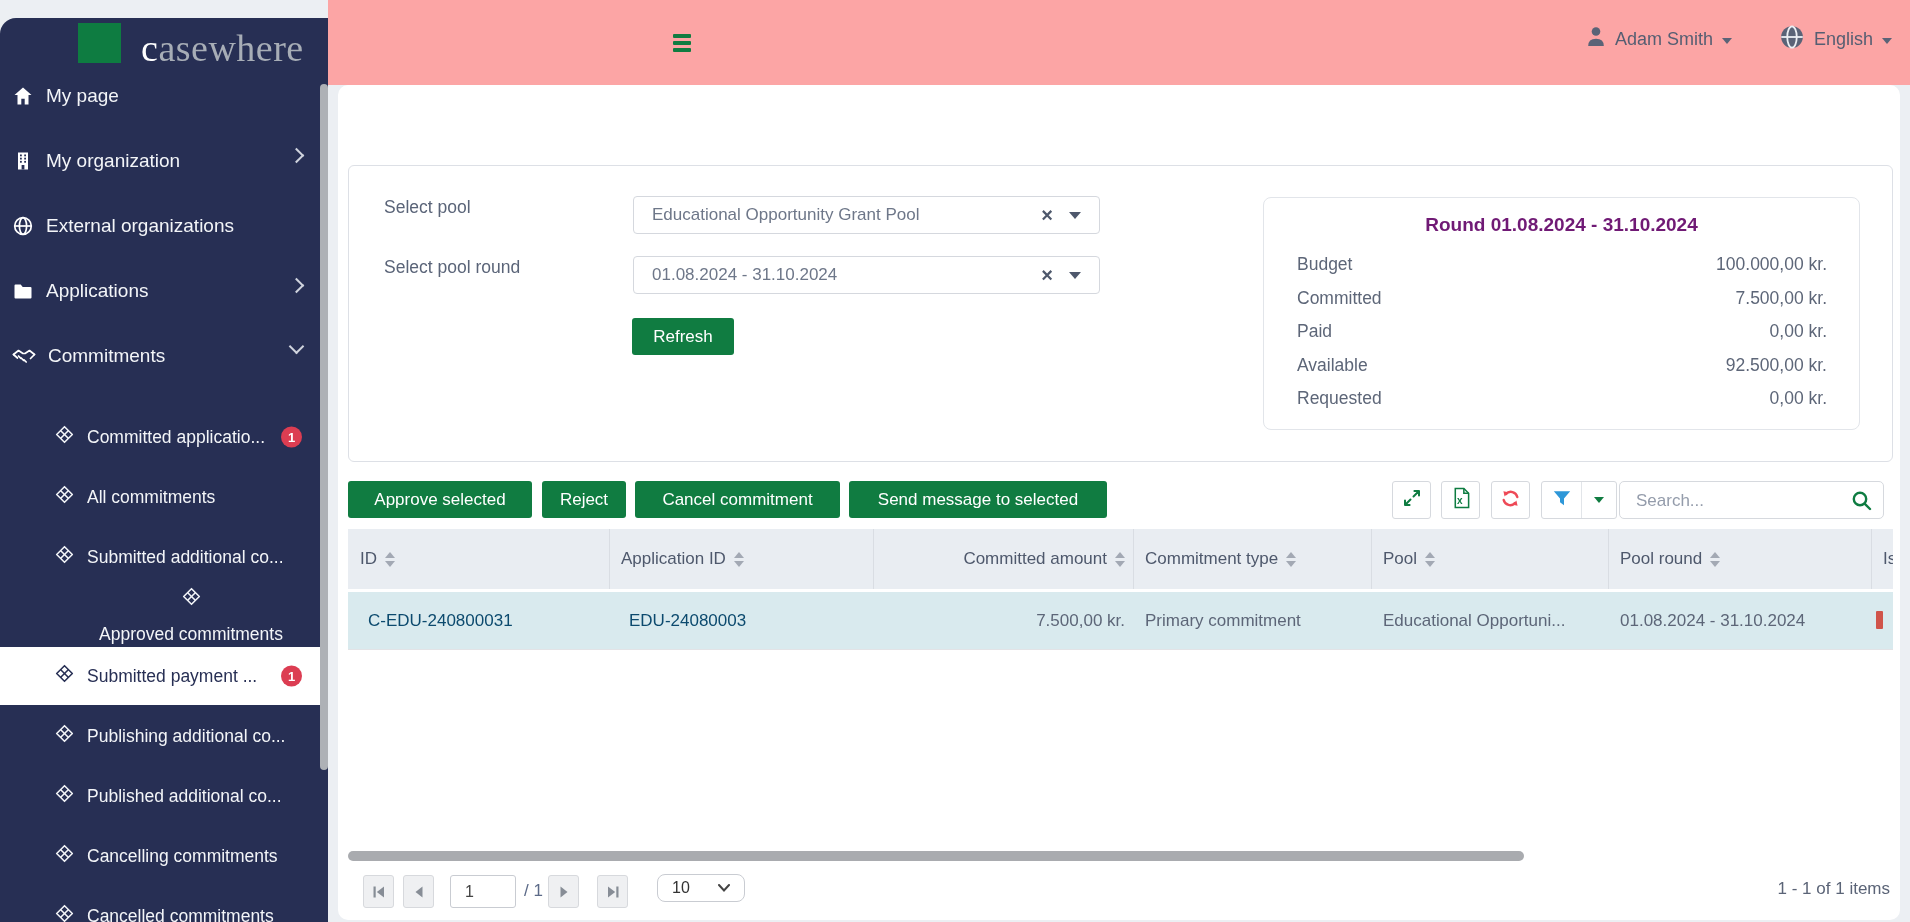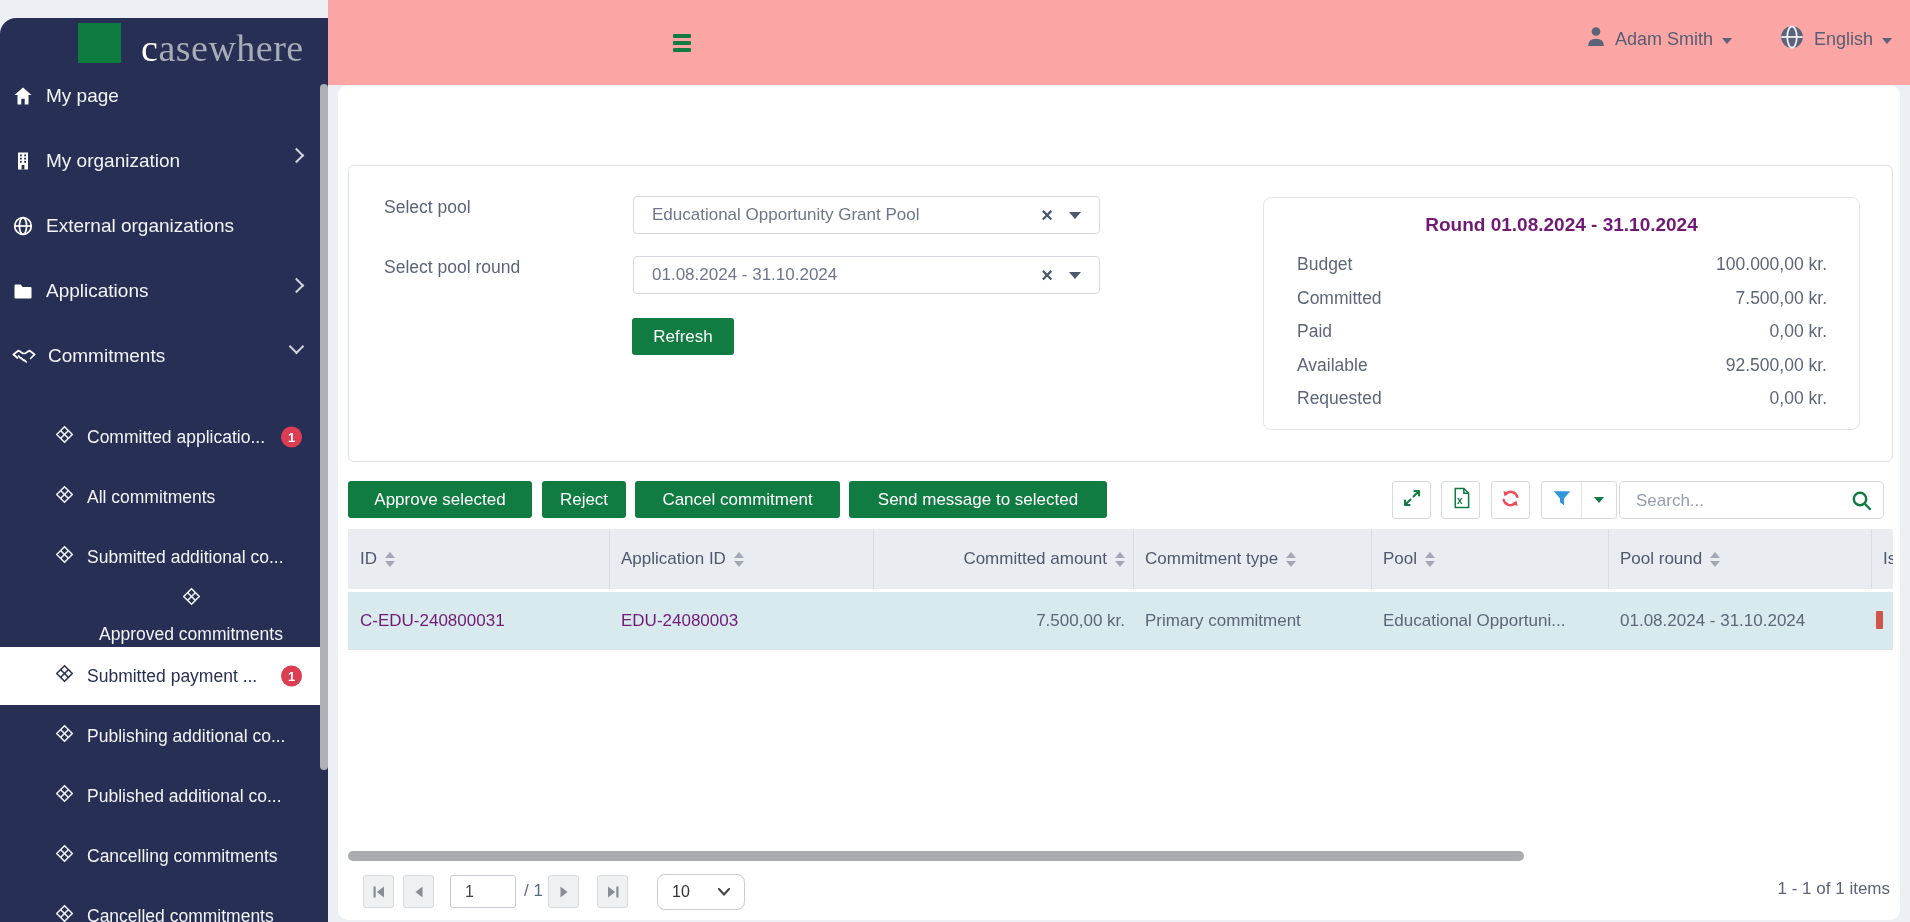--- a/index.html
+++ b/index.html
@@ -58,30 +58,30 @@
   
   .tclip{position:absolute;left:348px;top:529px;width:1545px;height:125px;overflow:hidden;}
   .thead{position:absolute;left:0;top:0;width:1545px;height:60px;background:#e9edf2;}
   .colline{position:absolute;top:0;height:60px;width:1px;background:#d9dde3;}
   .th{position:absolute;top:0;height:60px;display:flex;align-items:center;gap:8px;font-size:17px;color:#4e586c;cursor:pointer;}
   .sort{display:inline-flex;flex-direction:column;gap:3px;}
   .tri-u{width:0;height:0;border-left:5px solid transparent;border-right:5px solid transparent;border-bottom:6px solid #a3a9b4;}
   .tri-d{width:0;height:0;border-left:5px solid transparent;border-right:5px solid transparent;border-top:6px solid #a3a9b4;}
   .trow{position:absolute;left:0;top:63px;width:1545px;height:58px;background:#D9EAEE;border-bottom:1px solid #e2e3e6;box-sizing:border-box;}
   .td{position:absolute;top:63px;height:58px;display:flex;align-items:center;font-size:17px;color:#5d6678;}
-  .tlink{color:#701a75;cursor:pointer;}
+  .tlink{color:#0c4a6e;cursor:pointer;margin-left:8px;}
   .sliver{position:absolute;left:1528px;top:82px;width:7px;height:18px;background:#d0544a;border-radius:1px;}
 
   .hthumb{position:absolute;left:348px;top:851px;width:1176px;height:10px;background:#a9abaf;border-radius:5px;cursor:pointer;}
 
   
   .pbtn{position:absolute;top:875px;width:31px;height:33px;background:#eff0f2;border:1px solid #d7d9dd;border-radius:3px;display:flex;align-items:center;justify-content:center;box-sizing:border-box;cursor:pointer;}
   .pginput{position:absolute;left:450px;top:875px;width:66px;height:33px;border:1px solid #c9ccd2;border-radius:3px;box-sizing:border-box;padding-left:14px;font-size:16px;color:#444;font-family:"Liberation Sans",sans-serif;outline:none;}
   .oflabel{position:absolute;left:524px;top:881px;font-size:17px;color:#5c6a88;}
-  .psel{position:absolute;left:657px;top:874px;width:88px;height:36px;border:1px solid #c9ccd2;border-radius:8px;background:#fff;display:flex;align-items:center;justify-content:space-between;padding:0 14px;box-sizing:border-box;font-size:16px;color:#333;cursor:pointer;}
+  .psel{position:absolute;left:657px;top:874px;width:88px;height:28px;border:1px solid #c9ccd2;border-radius:8px;background:#fff;display:flex;align-items:center;justify-content:space-between;padding:0 14px;box-sizing:border-box;font-size:16px;color:#333;cursor:pointer;}
   .items-count{position:absolute;left:1400px;top:879px;width:490px;text-align:right;font-size:17px;color:#5b6477;}
 </style>
 </head>
 <body>
 
 <div class="root">
 
   <div class="hdr">
     <div class="hamburger">
         <i></i>

